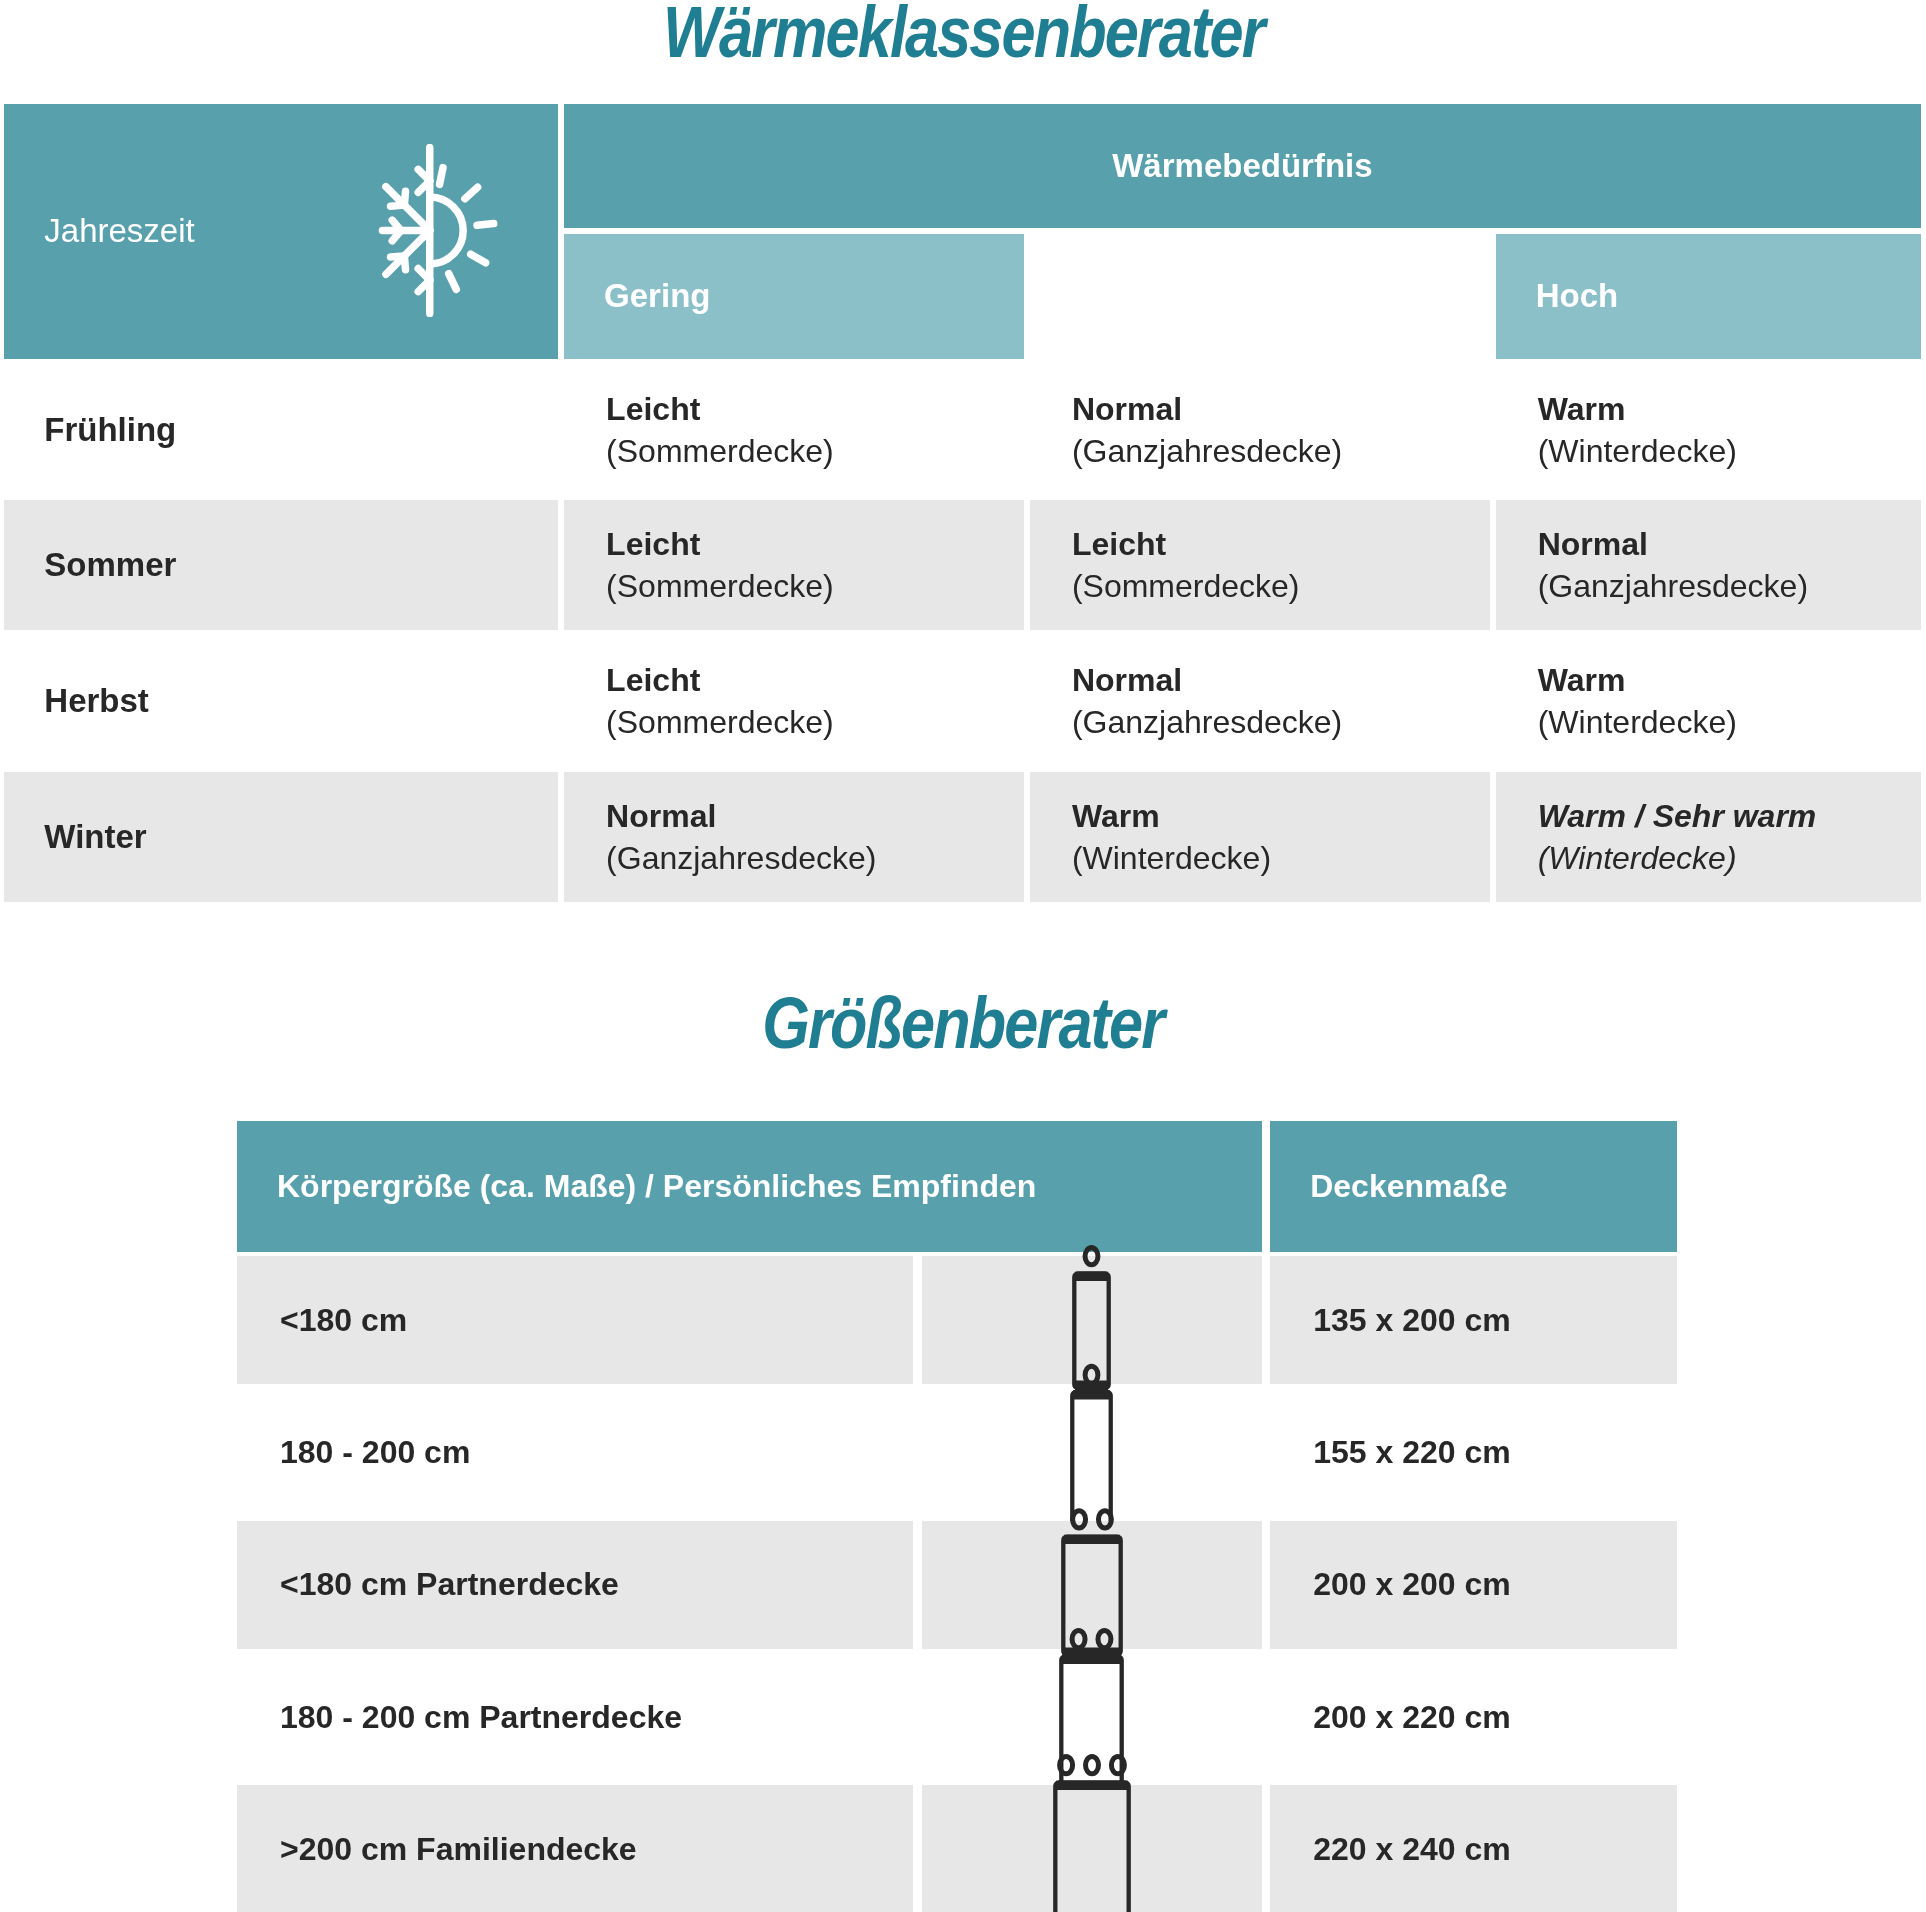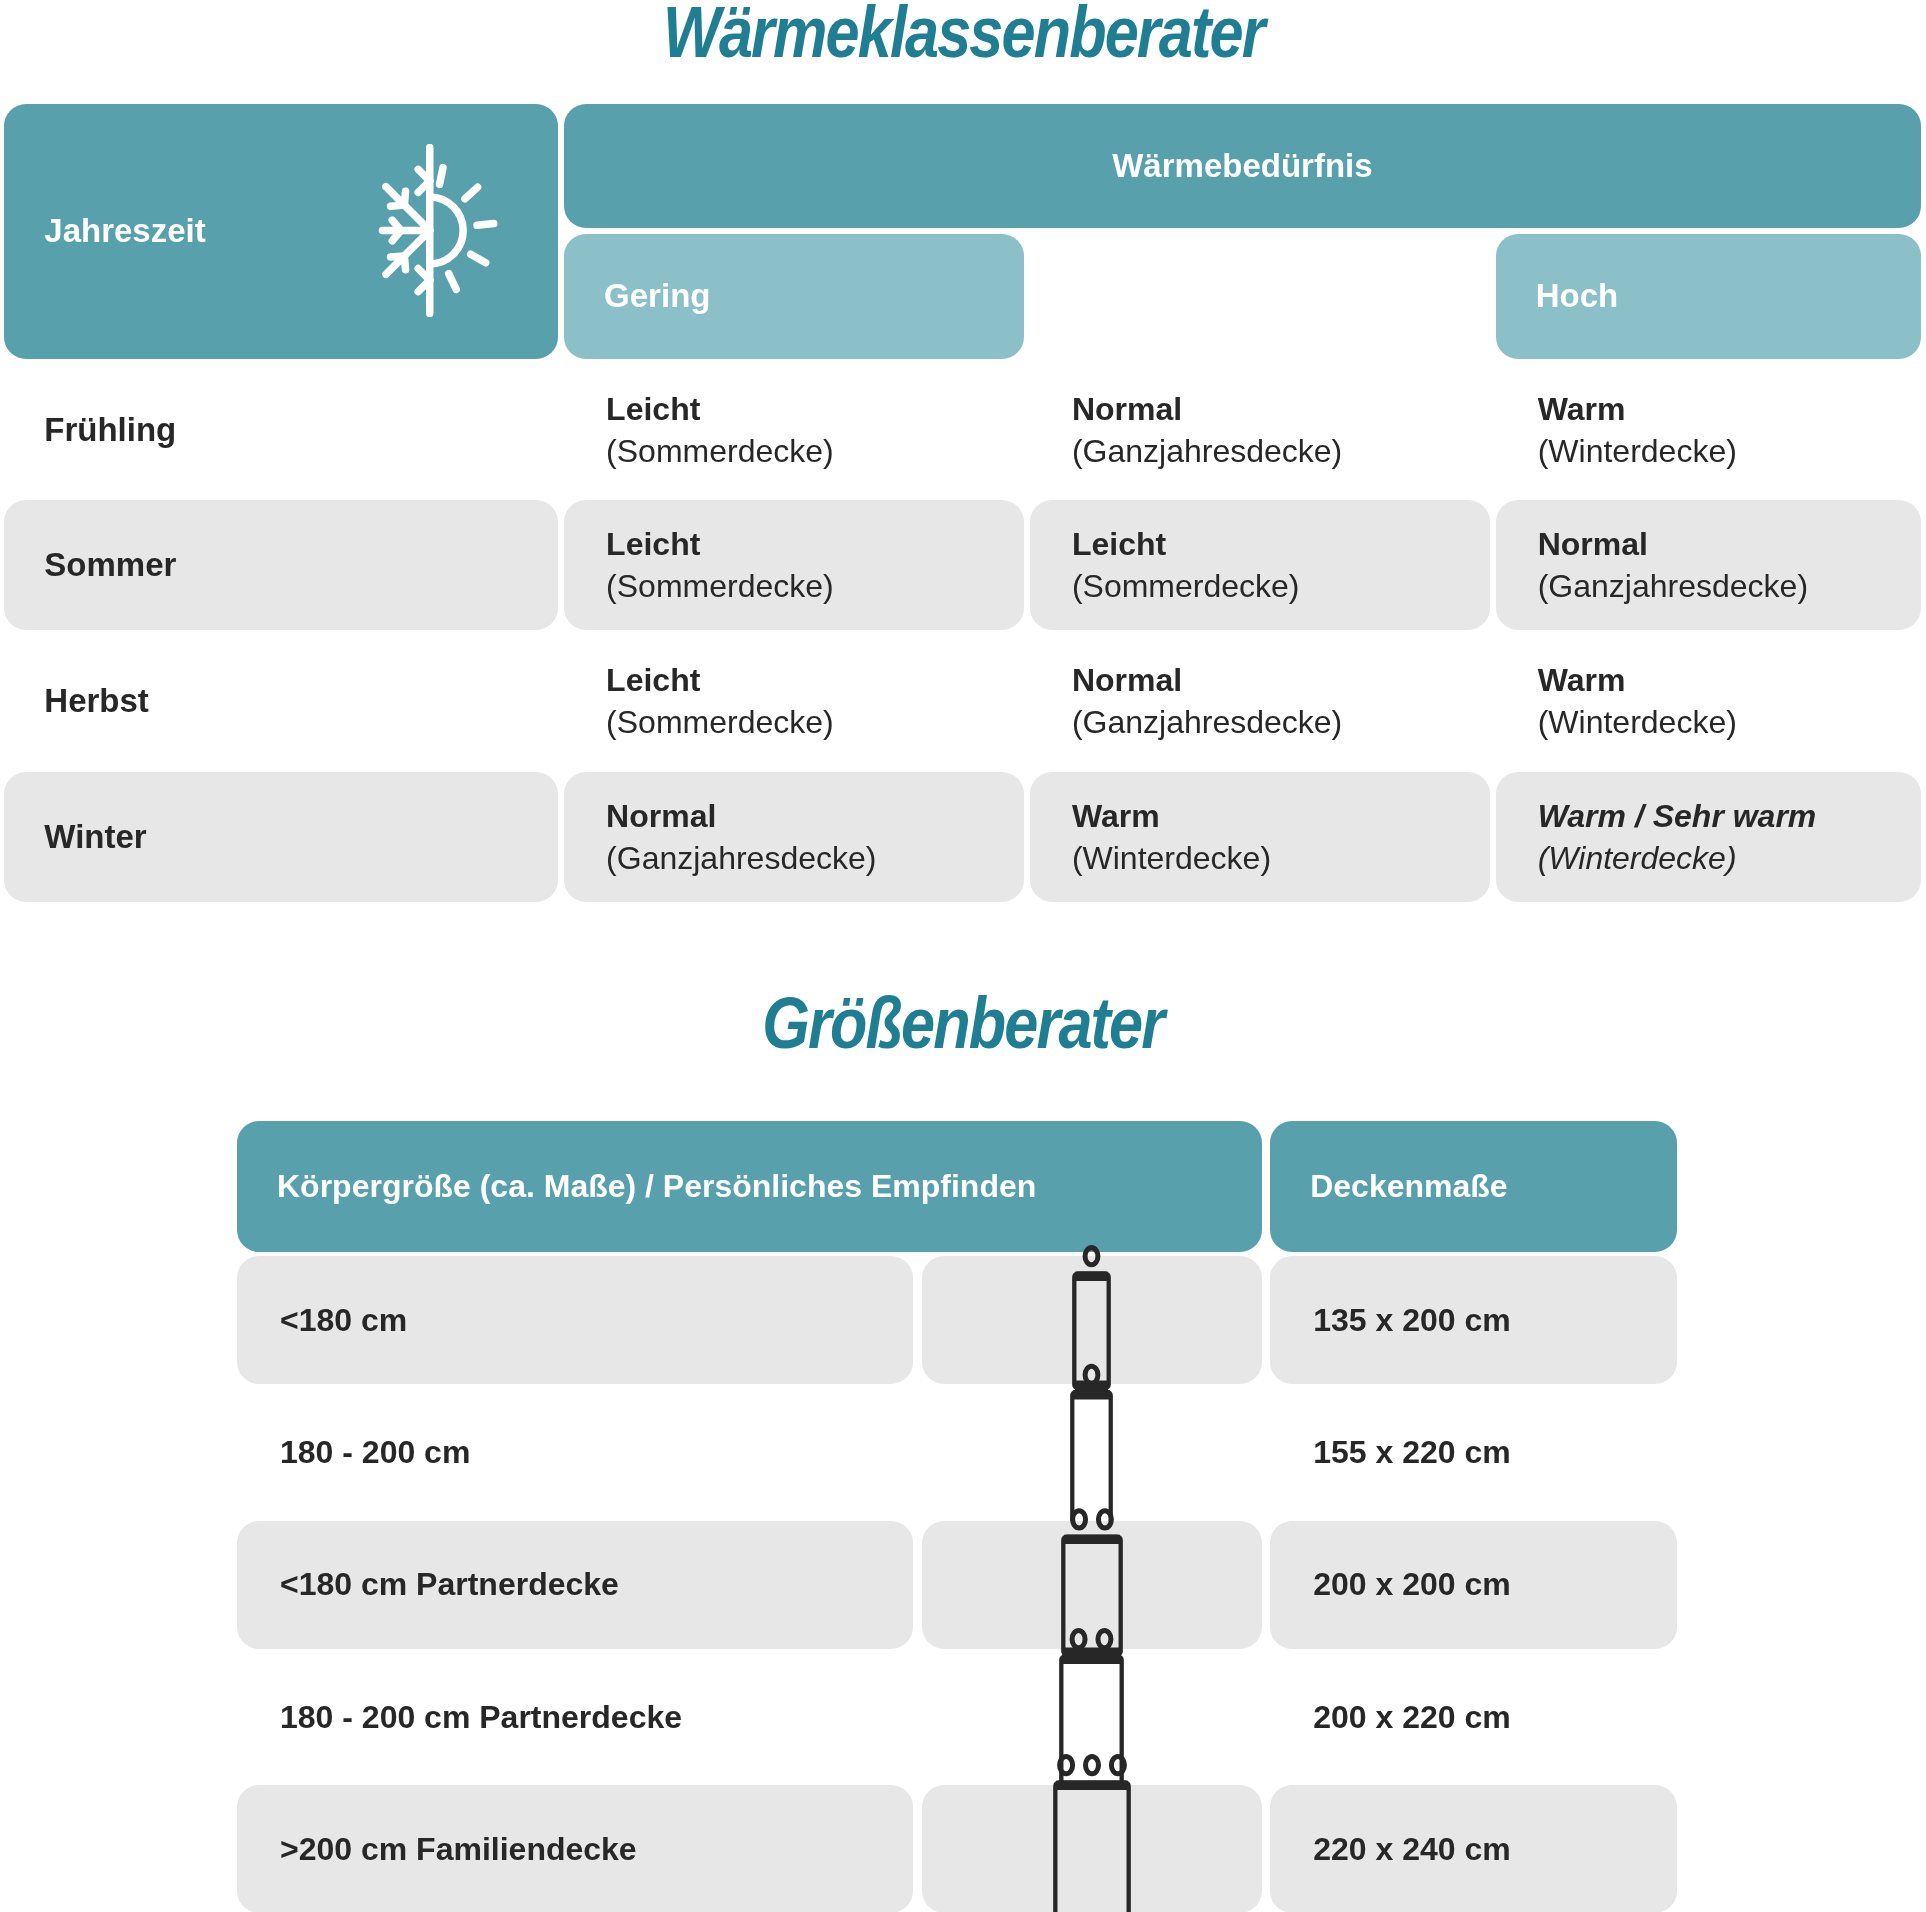--- a/index.html
+++ b/index.html
@@ -26,26 +26,26 @@
   .t2{top:987px;}
 
   
   .table1{
     position:absolute;left:4.3px;top:104px;width:1917px;
     display:grid;
     grid-template-columns:554px 460px 460px 425px;
     grid-template-rows:124px 125px 130px 130px 130px 130px;
     column-gap:5.8px;row-gap:5.8px;
   }
-  .cell{display:flex;align-items:center;border-radius:22px;}
+  .cell{display:flex;align-items:center;}
   .corner{
     grid-row:1/3;grid-column:1/2;background:var(--header-teal);
     display:flex;align-items:center;
   }
-  .corner-label{color:#fff;font-weight:bold;font-size:33px;padding-left:40px;flex:1;}
+  .corner-label{color:#fff;font-weight:normal;font-size:33px;padding-left:40px;flex:1;}
   .corner-icon{margin-right:45px;}
   .group-header{
     grid-row:1/2;grid-column:2/5;background:var(--header-teal);
     justify-content:center;color:#fff;font-weight:bold;font-size:33px;
   }
   .level-header{
     grid-row:2/3;background:var(--subheader-teal);
     color:#fff;font-weight:bold;font-size:33px;padding-left:40px;
   }
   .season-cell{font-weight:bold;font-size:33px;padding-left:40px;}

